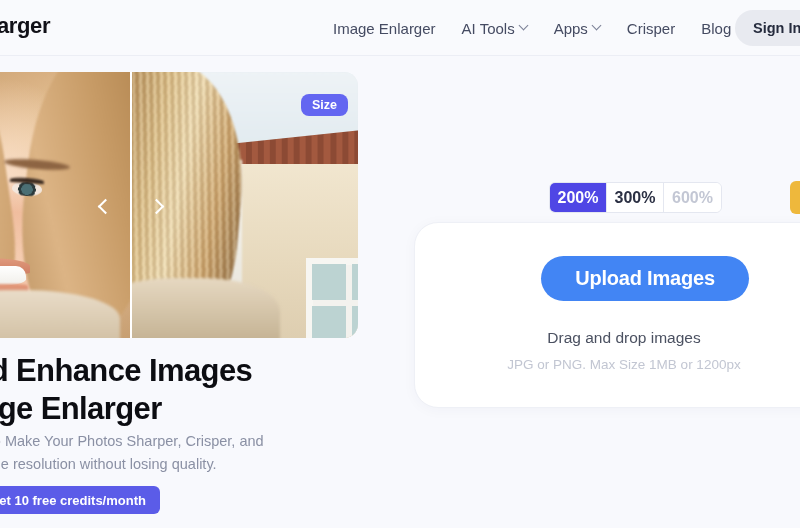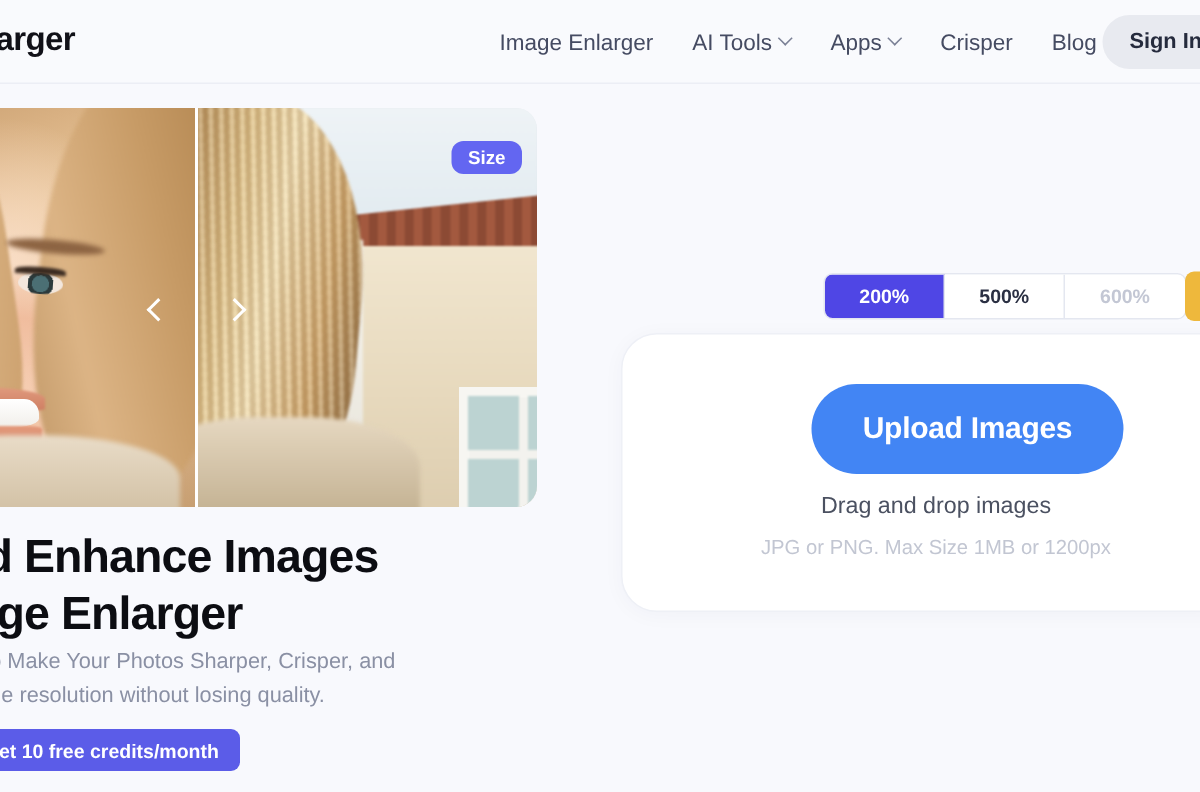--- a/index.html
+++ b/index.html
@@ -319,25 +319,25 @@
     left: 549px;
     top: 182px;
     height: 31px;
     display: flex;
     border: 1px solid #e4e7f0;
     border-radius: 6px;
     overflow: hidden;
     background: #fff;
   }
   .scale-btn {
-    width: 80px;
+    width: 57px;
     display: flex;
     align-items: center;
     justify-content: center;
-    font-size: 13px;
+    font-size: 16px;
     font-weight: 700;
     color: #2b3043;
     background: #ffffff;
     border-right: 1px solid #e4e7f0;
     cursor: pointer;
   }
   .scale-btn:last-child { border-right: none; }
   .scale-btn.active { background: #4f46e5; color: #ffffff; }
   .scale-btn.disabled { color: #c3c7d4; cursor: not-allowed; }
 
@@ -361,21 +361,21 @@
     border: 1px solid #eef0f6;
     border-radius: 24px;
     box-shadow: 0 2px 14px rgba(30,40,90,.035);
   }
 
   .upload-btn {
     position: absolute;
     left: 126px;
     top: 33px;
     width: 208px;
-    height: 60px;
+    height: 45px;
     background: #4285f4;
     color: #ffffff;
     border: none;
     border-radius: 30px;
     font-family: "Liberation Sans", sans-serif;
     font-size: 20px;
     font-weight: 800;
     letter-spacing: -0.2px;
     cursor: pointer;
   }
@@ -482,21 +482,21 @@
 
 <p class="hero-sub">
   <span>olution to Make Your Photos Sharper, Crisper, and</span><br>
   <span>ase image resolution without losing quality.</span>
 </p>
 
 <div class="credits-badge">account to get 10 free credits/month</div>
 
 <div class="scale-group">
   <div class="scale-btn active">200%</div>
-  <div class="scale-btn">500%</div>
+  <div class="scale-btn">300%</div>
   <div class="scale-btn disabled">600%</div>
 </div>
 
 <div class="gold-pill"></div>
 
 <div class="upload-card">
   <button class="upload-btn">Upload Images</button>
   <div class="drag-text">Drag and drop images</div>
   <div class="formats-text">JPG or PNG. Max Size 1MB or 1200px</div>
 </div>

